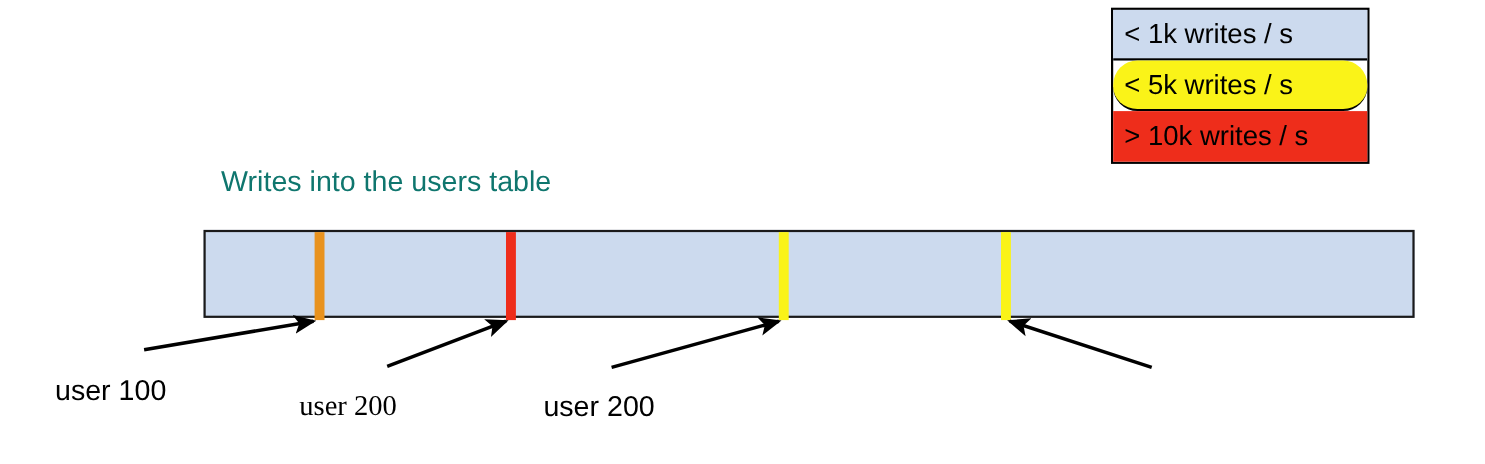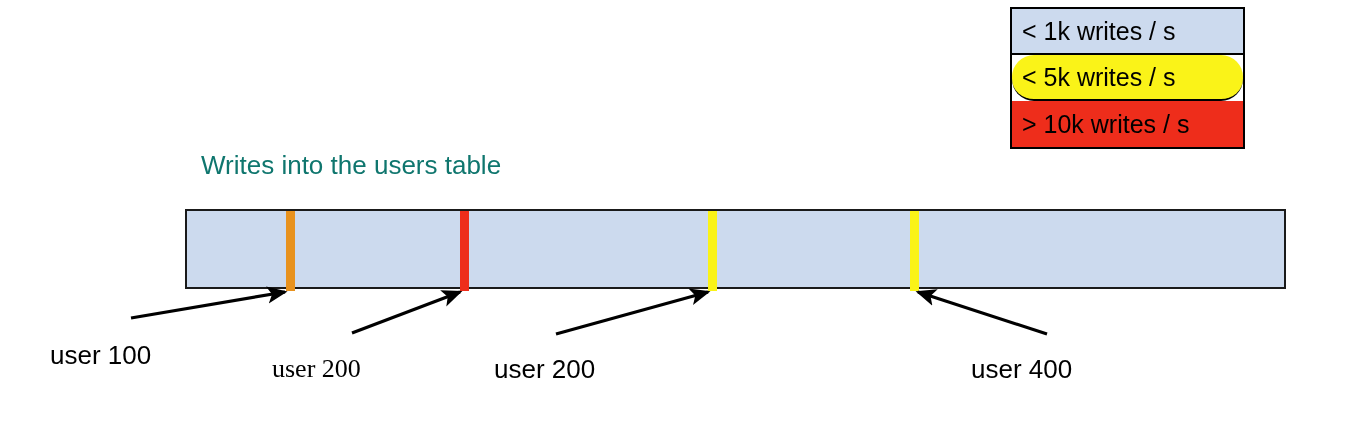--- a/index.html
+++ b/index.html
@@ -125,15 +125,14 @@
     </defs>
     <line x1="131" y1="318" x2="285" y2="292" stroke="#000000" stroke-width="3.2" marker-end="url(#ah)"></line>
     <line x1="352" y1="333" x2="460" y2="292" stroke="#000000" stroke-width="3.2" marker-end="url(#ah)"></line>
     <line x1="556" y1="334" x2="708" y2="292" stroke="#000000" stroke-width="3.2" marker-end="url(#ah)"></line>
     <line x1="1047" y1="334" x2="918" y2="292" stroke="#000000" stroke-width="3.2" marker-end="url(#ah)"></line>
   </svg>
 
   <div class="callout-label" style="left: 50px; top: 340px;">user 100</div>
   <div class="callout-label" style="left: 272px; top: 354px; font-family: Liberation Serif, serif;">user 200</div>
   <div class="callout-label" style="left: 494px; top: 354px;">user 200</div>
-  <div class="callout-label" style="left: 971px; top: 354px;">user 400</div>
 
 </div>
 
 </body></html>

